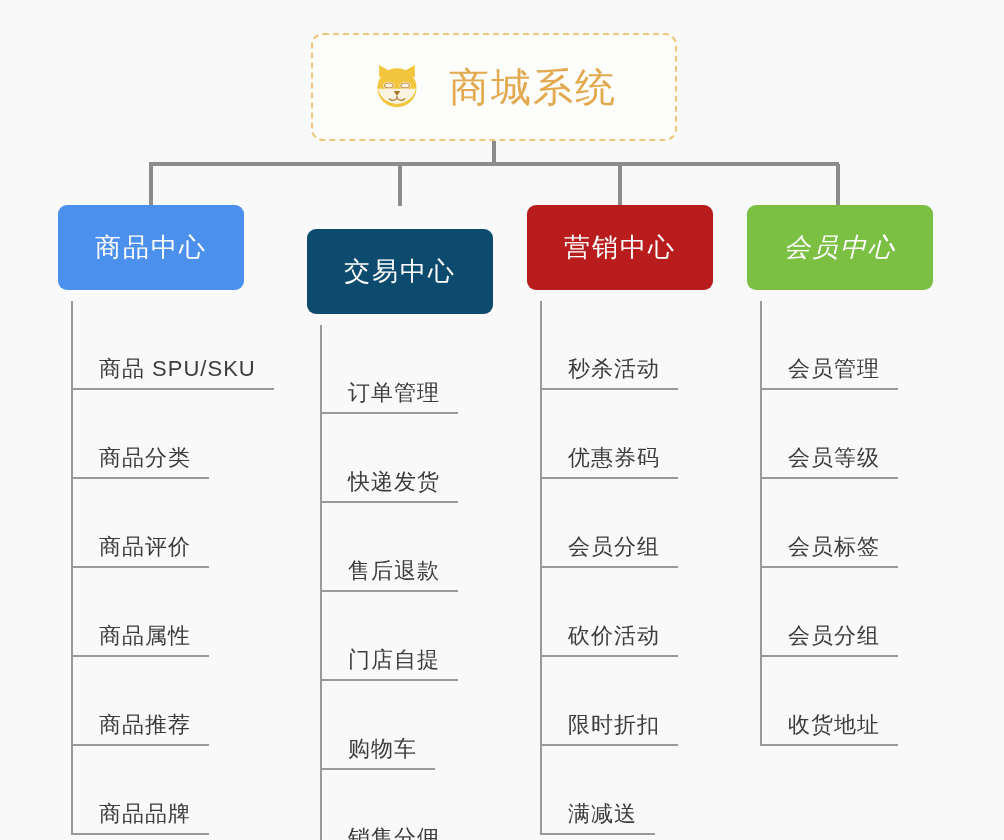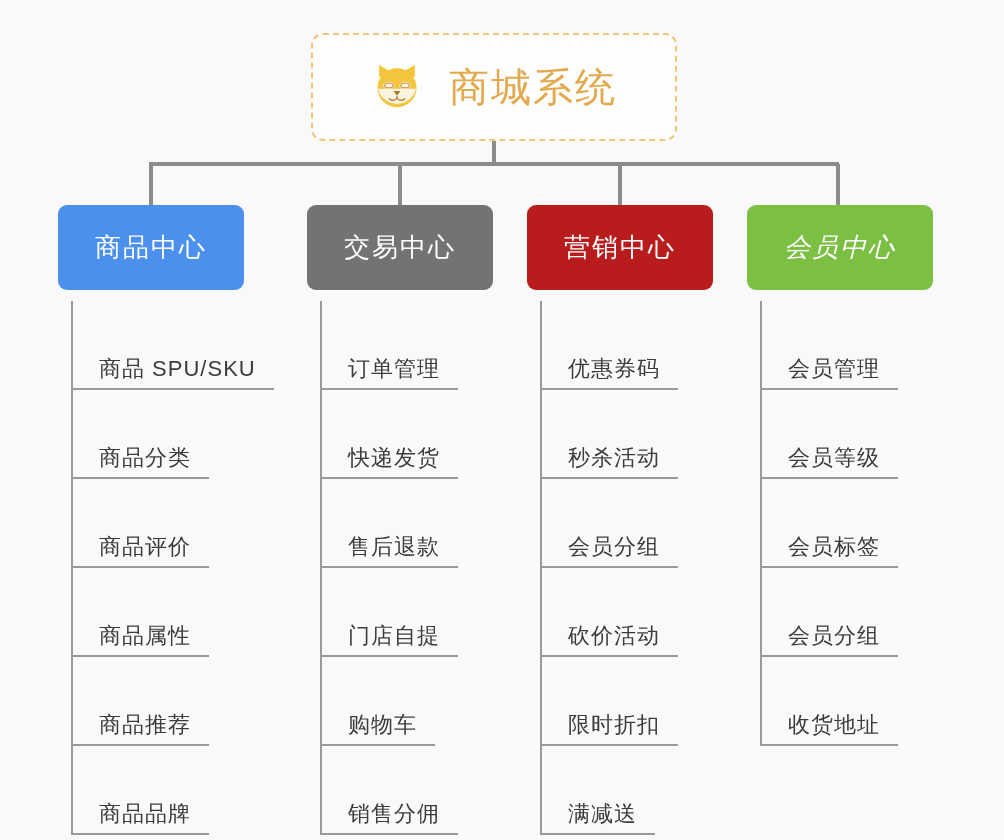--- a/index.html
+++ b/index.html
@@ -177,21 +177,21 @@
           </div>
           <div class="leaf">
             <span class="leaf-inner">商品推荐</span>
           </div>
           <div class="leaf">
             <span class="leaf-inner">商品品牌</span>
           </div>
         </div>
       </div>
       <div class="branch branch-1">
-        <div class="branch-header" style="background: #737373;">交易中心</div>
+        <div class="branch-header" style="background: #0c4a6e; margin-top: 24px;">交易中心</div>
         <div class="branch-body">
           <div class="trunk"></div>
           <div class="leaf">
             <span class="leaf-inner">订单管理</span>
           </div>
           <div class="leaf">
             <span class="leaf-inner">快递发货</span>
           </div>
           <div class="leaf">
             <span class="leaf-inner">售后退款</span>
@@ -205,24 +205,24 @@
           <div class="leaf">
             <span class="leaf-inner">销售分佣</span>
           </div>
         </div>
       </div>
       <div class="branch branch-2">
         <div class="branch-header" style="background: #b91c1c;">营销中心</div>
         <div class="branch-body">
           <div class="trunk"></div>
           <div class="leaf">
+            <span class="leaf-inner">秒杀活动</span>
+          </div>
+          <div class="leaf">
             <span class="leaf-inner">优惠券码</span>
-          </div>
-          <div class="leaf">
-            <span class="leaf-inner">秒杀活动</span>
           </div>
           <div class="leaf">
             <span class="leaf-inner">会员分组</span>
           </div>
           <div class="leaf">
             <span class="leaf-inner">砍价活动</span>
           </div>
           <div class="leaf">
             <span class="leaf-inner">限时折扣</span>
           </div>

